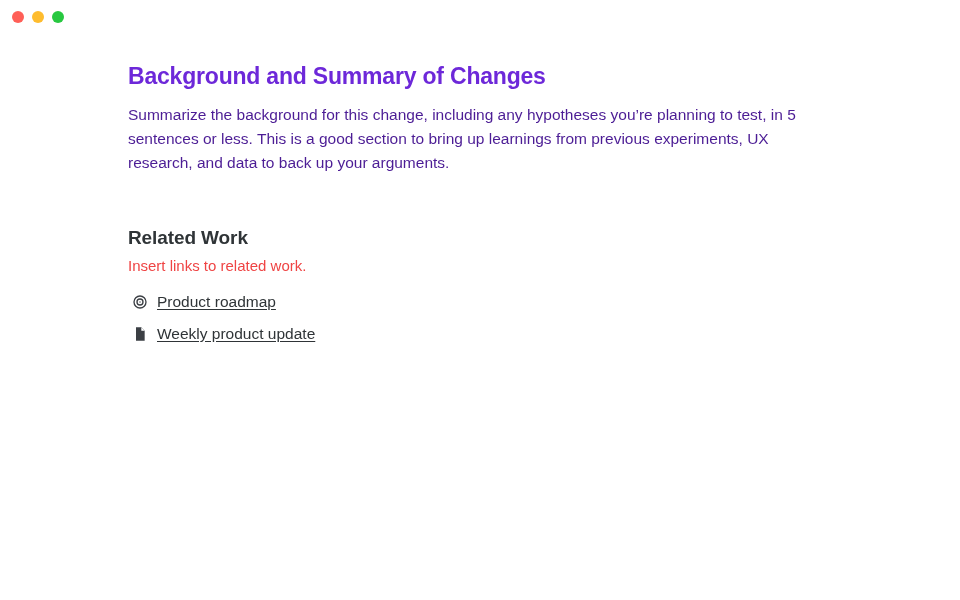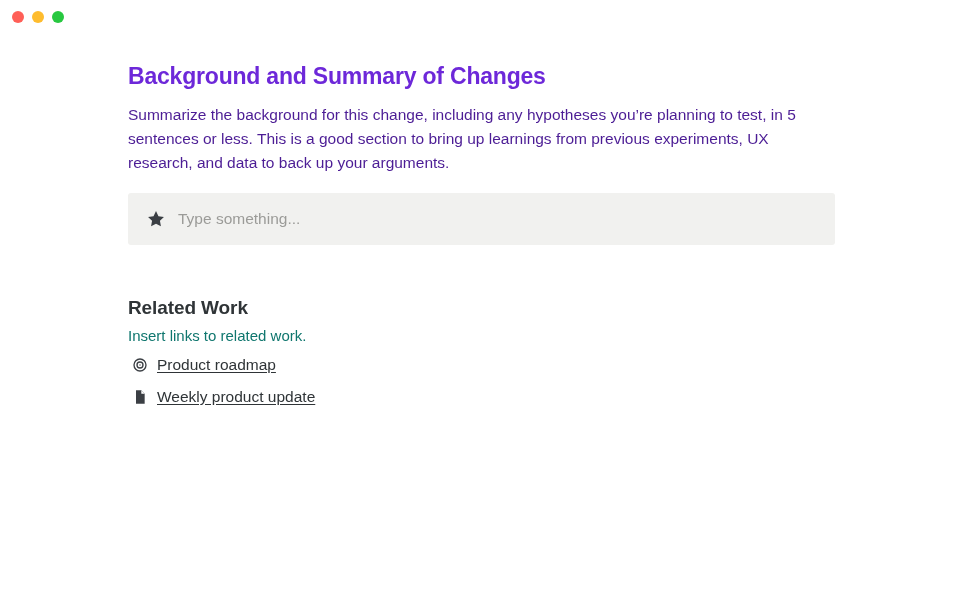--- a/index.html
+++ b/index.html
@@ -99,26 +99,27 @@
   }
   .related-title {
     font-size: 19px;
     font-weight: bold;
     color: #2f3437;
     margin: 14px 0 8px 0;
     letter-spacing: -0.1px;
   }
   .related-desc {
     font-size: 15px;
-    color: #0f766e;
+    color: #ef4444;
     margin: 0 0 12px 0;
   }
 
   .link-row {
     display: flex;
+    align-items: center;
     gap: 8px;
     height: 32px;
     padding-left: 3px;
   }
   .link-icon {
     width: 18px;
     height: 18px;
     display: flex;
     align-items: center;
     justify-content: center;
@@ -145,28 +146,20 @@
       <span class="dot green"></span>
     </div>
   </div>
 
   <div class="content">
 
     <h1 class="section-title">Background and Summary of Changes</h1>
 
     <p class="paragraph">Summarize the background for this change, including any hypotheses you’re planning to test, in 5 sentences or less.  This is a good section to bring up learnings from previous experiments, UX research, and data to back up your arguments.</p>
 
-    <div class="input-block">
-      <span class="star-icon">
-        <svg width="20" height="20" viewBox="0 0 24 24" fill="currentColor" aria-hidden="true">
-          <path d="M12 2.5l2.95 6.12 6.55.9-4.76 4.56 1.18 6.6L12 17.6l-5.92 3.08 1.18-6.6L2.5 9.52l6.55-.9z"></path>
-        </svg>
-      </span>
-      <span class="placeholder">Type something...</span>
-    </div>
 
     <div class="related">
       <h2 class="related-title">Related Work</h2>
       <p class="related-desc">Insert links to related work.</p>
 
       <div class="link-row">
         <span class="link-icon">
           <svg width="16" height="16" viewBox="0 0 24 24" fill="none" stroke="currentColor" stroke-width="2" aria-hidden="true">
             <circle cx="12" cy="12" r="9"></circle>
             <circle cx="12" cy="12" r="4.5"></circle>

